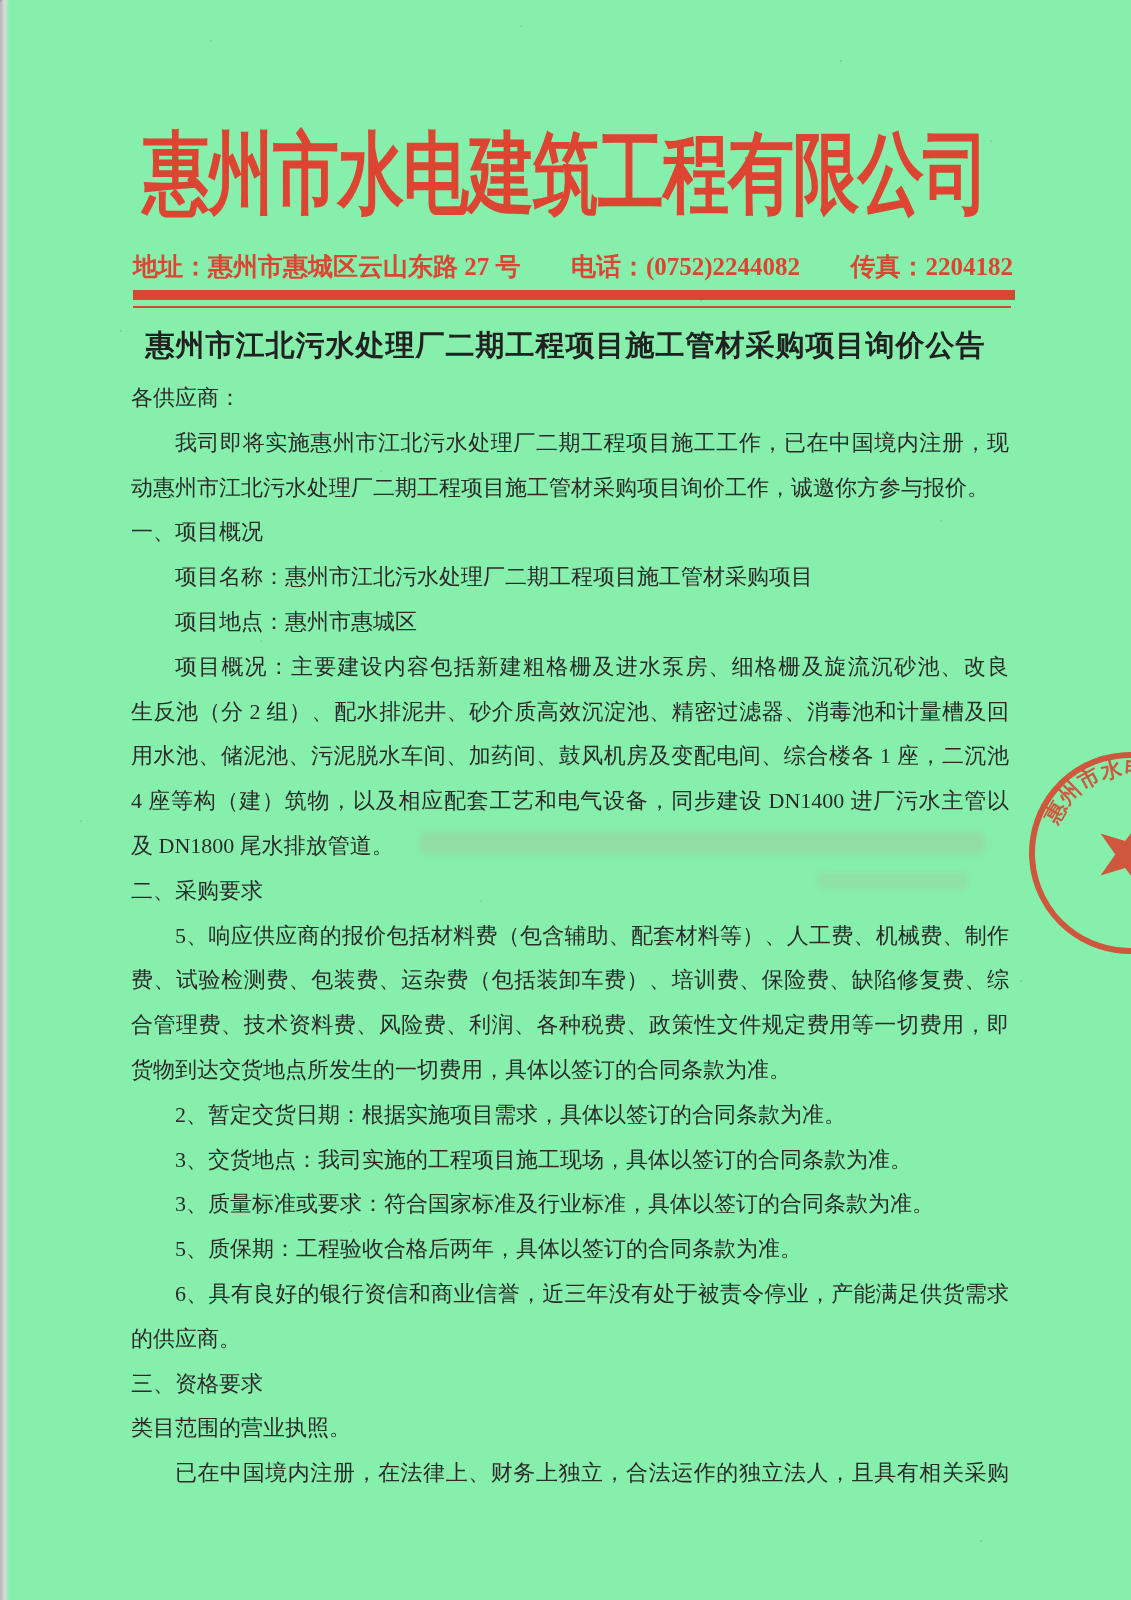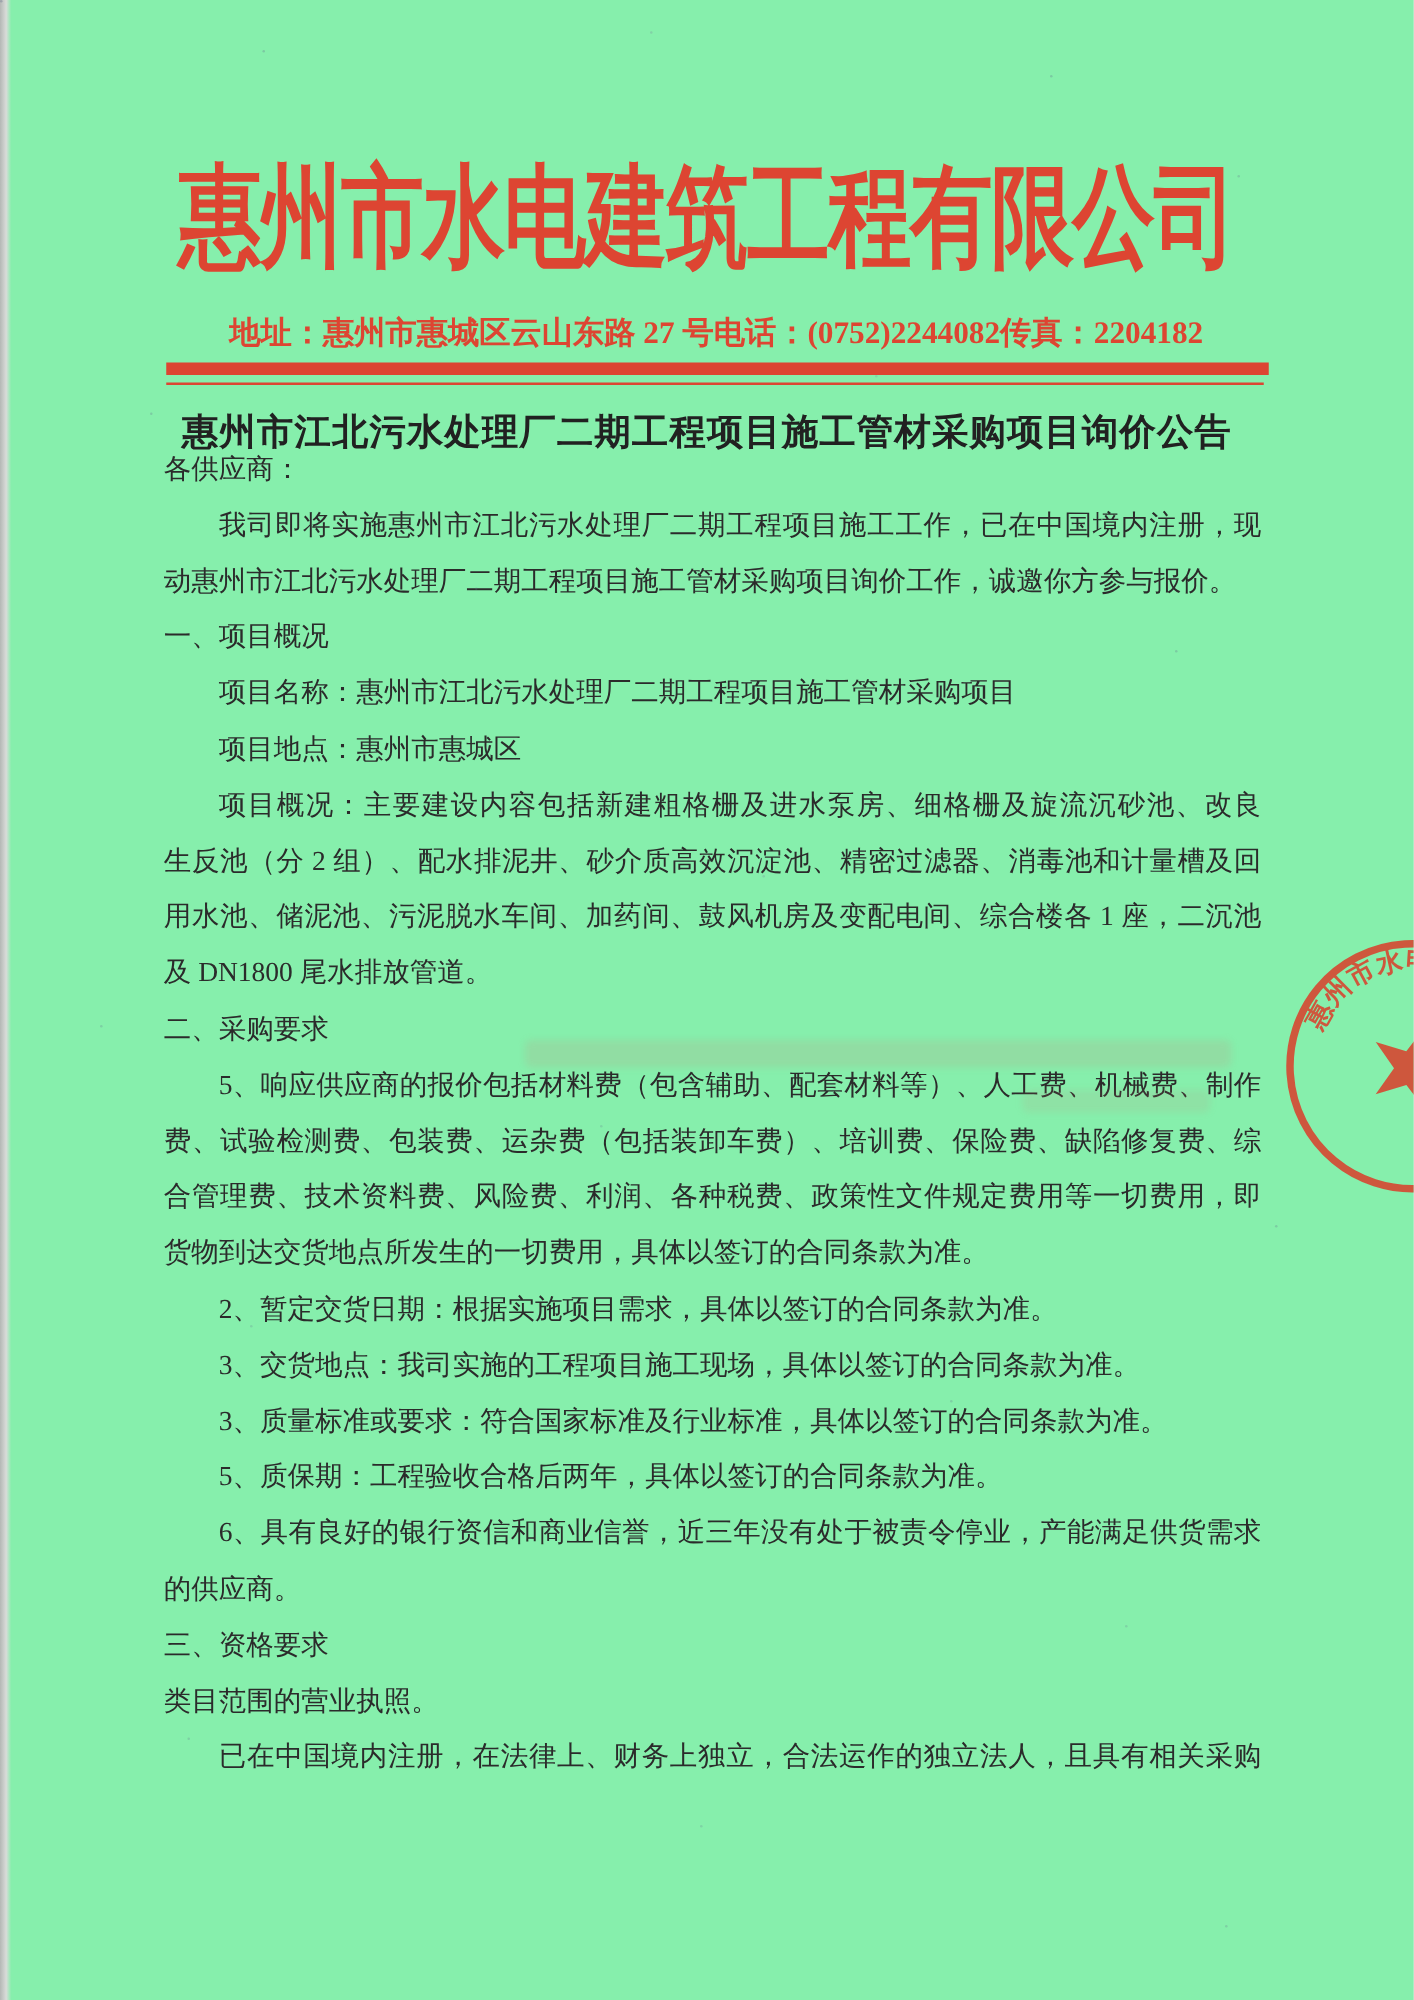--- a/index.html
+++ b/index.html
@@ -19,34 +19,34 @@
   .company{
     position:absolute;top:118px;left:0;width:100%;height:112px;
     display:flex;align-items:center;justify-content:center;
     font-size:66px;font-weight:bold;color:#dd4532;
     letter-spacing:-1px;
     transform:scaleY(1.35);
     white-space:nowrap;
   }
   .info-row{
     position:absolute;top:250px;left:133px;width:880px;
-    display:flex;justify-content:center;
+    display:flex;justify-content:space-between;
     font-size:25px;line-height:34px;font-weight:bold;color:#dd4532;
     white-space:nowrap;
   }
   .bar-thick{position:absolute;top:290px;left:133px;width:882px;height:10px;background:#dc4532;}
   .line-thin{position:absolute;top:306px;left:133px;width:878px;height:2px;background:#dc4532;}
   
   .doc-title{
     position:absolute;top:326px;left:0;width:100%;
     text-align:center;font-size:29px;font-weight:bold;color:#212121;
     white-space:nowrap;letter-spacing:1px;
   }
   .doc-body{
-    position:absolute;top:353px;left:131px;width:878px;
+    position:absolute;top:376px;left:131px;width:878px;
     font-size:22px;color:#2b2b2b;
   }
   .bl{height:44.8px;line-height:44.8px;white-space:nowrap;overflow:visible;}
   .bl.ind{text-indent:2em;}
   .bl.jl{white-space:normal;text-align:justify;text-align-last:justify;overflow:hidden;}
   
   .stamp{
     position:absolute;left:1014px;top:737px;width:232px;height:232px;
     opacity:.88;transform:rotate(18deg);
   }
@@ -98,20 +98,21 @@
   <div class="doc-body">
       <div class="bl">各供应商：</div>
       <div class="bl jl ind">我司即将实施惠州市江北污水处理厂二期工程项目施工工作，已在中国境内注册，现启</div>
       <div class="bl">动惠州市江北污水处理厂二期工程项目施工管材采购项目询价工作，诚邀你方参与报价。</div>
       <div class="bl">一、项目概况</div>
       <div class="bl ind">项目名称：惠州市江北污水处理厂二期工程项目施工管材采购项目</div>
       <div class="bl ind">项目地点：惠州市惠城区</div>
       <div class="bl jl ind">项目概况：主要建设内容包括新建粗格栅及进水泵房、细格栅及旋流沉砂池、改良 AAO</div>
       <div class="bl jl">生反池（分 2 组）、配水排泥井、砂介质高效沉淀池、精密过滤器、消毒池和计量槽及回</div>
       <div class="bl jl">用水池、储泥池、污泥脱水车间、加药间、鼓风机房及变配电间、综合楼各 1 座，二沉池</div>
+      <div class="bl jl">4 座等构（建）筑物，以及相应配套工艺和电气设备，同步建设 DN1400 进厂污水主管以</div>
       <div class="bl">及 DN1800 尾水排放管道。</div>
       <div class="bl">二、采购要求</div>
       <div class="bl jl ind">5、响应供应商的报价包括材料费（包含辅助、配套材料等）、人工费、机械费、制作</div>
       <div class="bl jl">费、试验检测费、包装费、运杂费（包括装卸车费）、培训费、保险费、缺陷修复费、综</div>
       <div class="bl jl">合管理费、技术资料费、风险费、利润、各种税费、政策性文件规定费用等一切费用，即</div>
       <div class="bl">货物到达交货地点所发生的一切费用，具体以签订的合同条款为准。</div>
       <div class="bl ind">2、暂定交货日期：根据实施项目需求，具体以签订的合同条款为准。</div>
       <div class="bl ind">3、交货地点：我司实施的工程项目施工现场，具体以签订的合同条款为准。</div>
       <div class="bl ind">3、质量标准或要求：符合国家标准及行业标准，具体以签订的合同条款为准。</div>
       <div class="bl ind">5、质保期：工程验收合格后两年，具体以签订的合同条款为准。</div>

